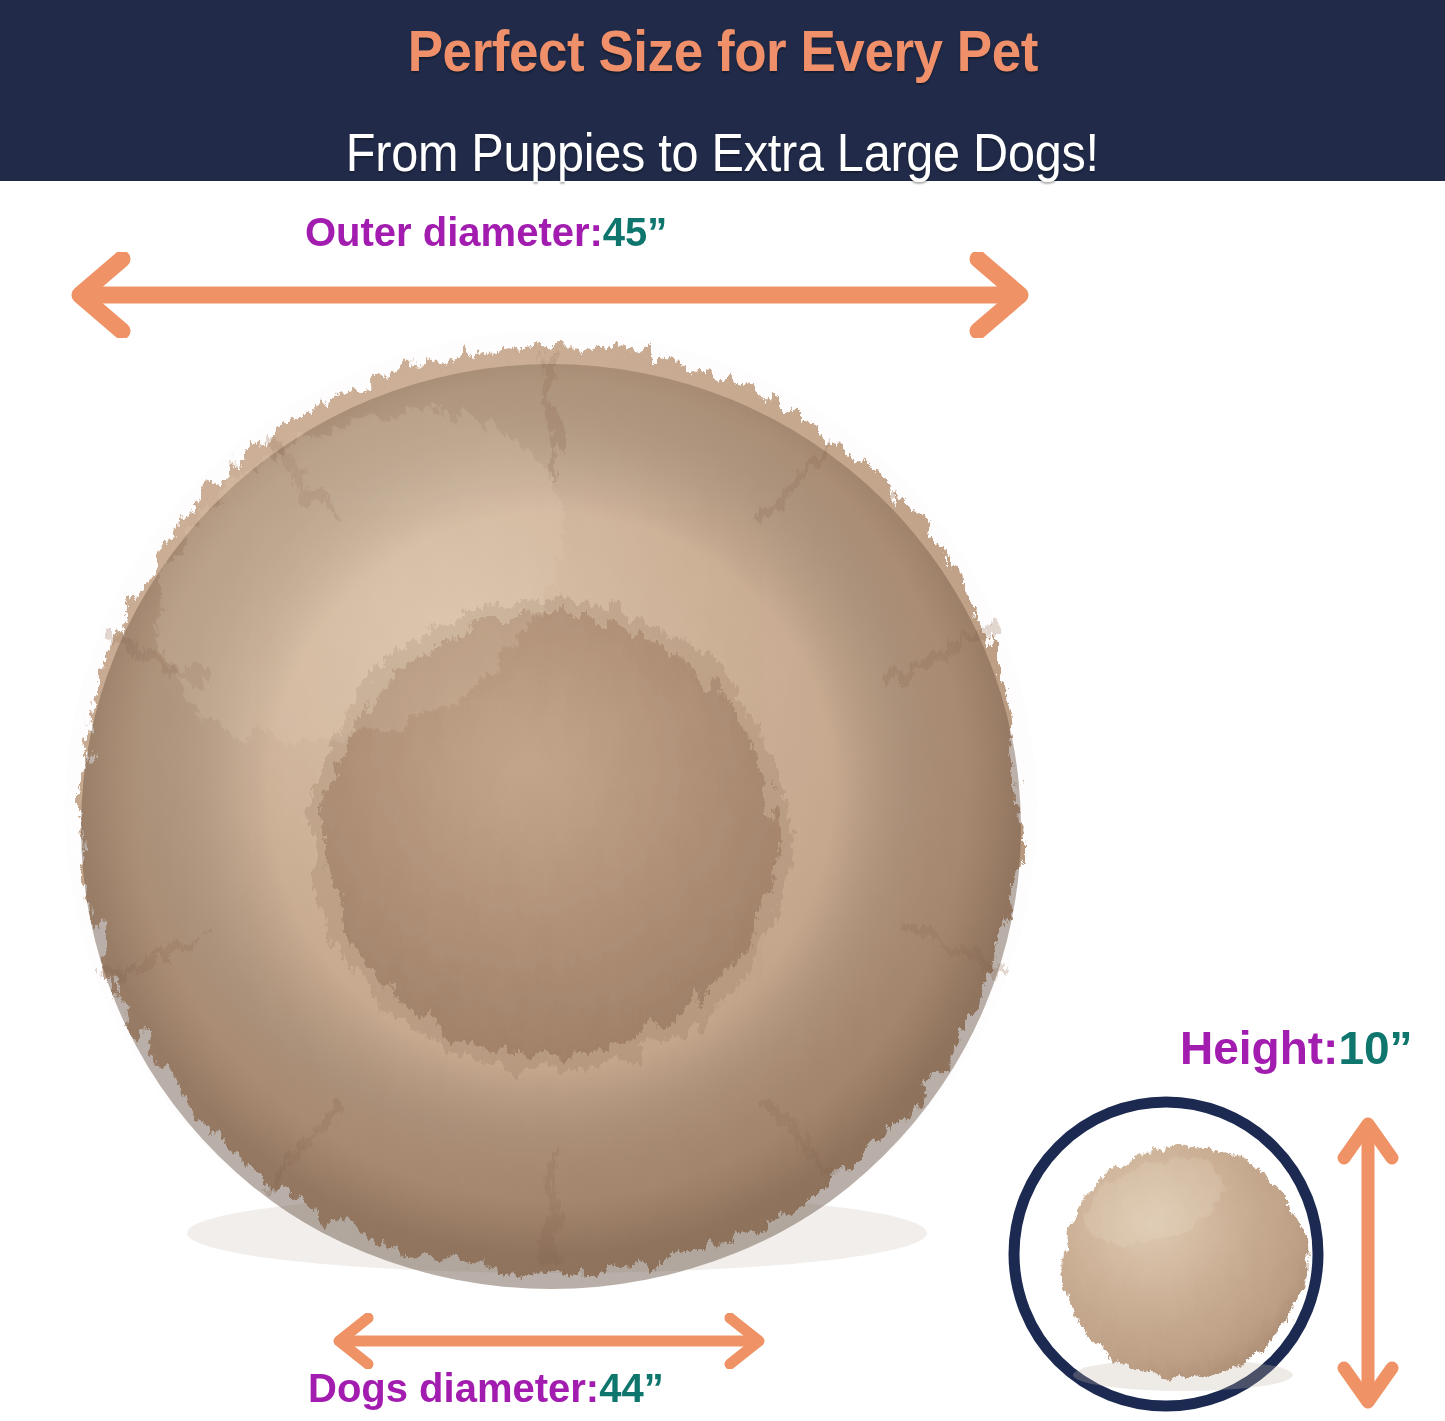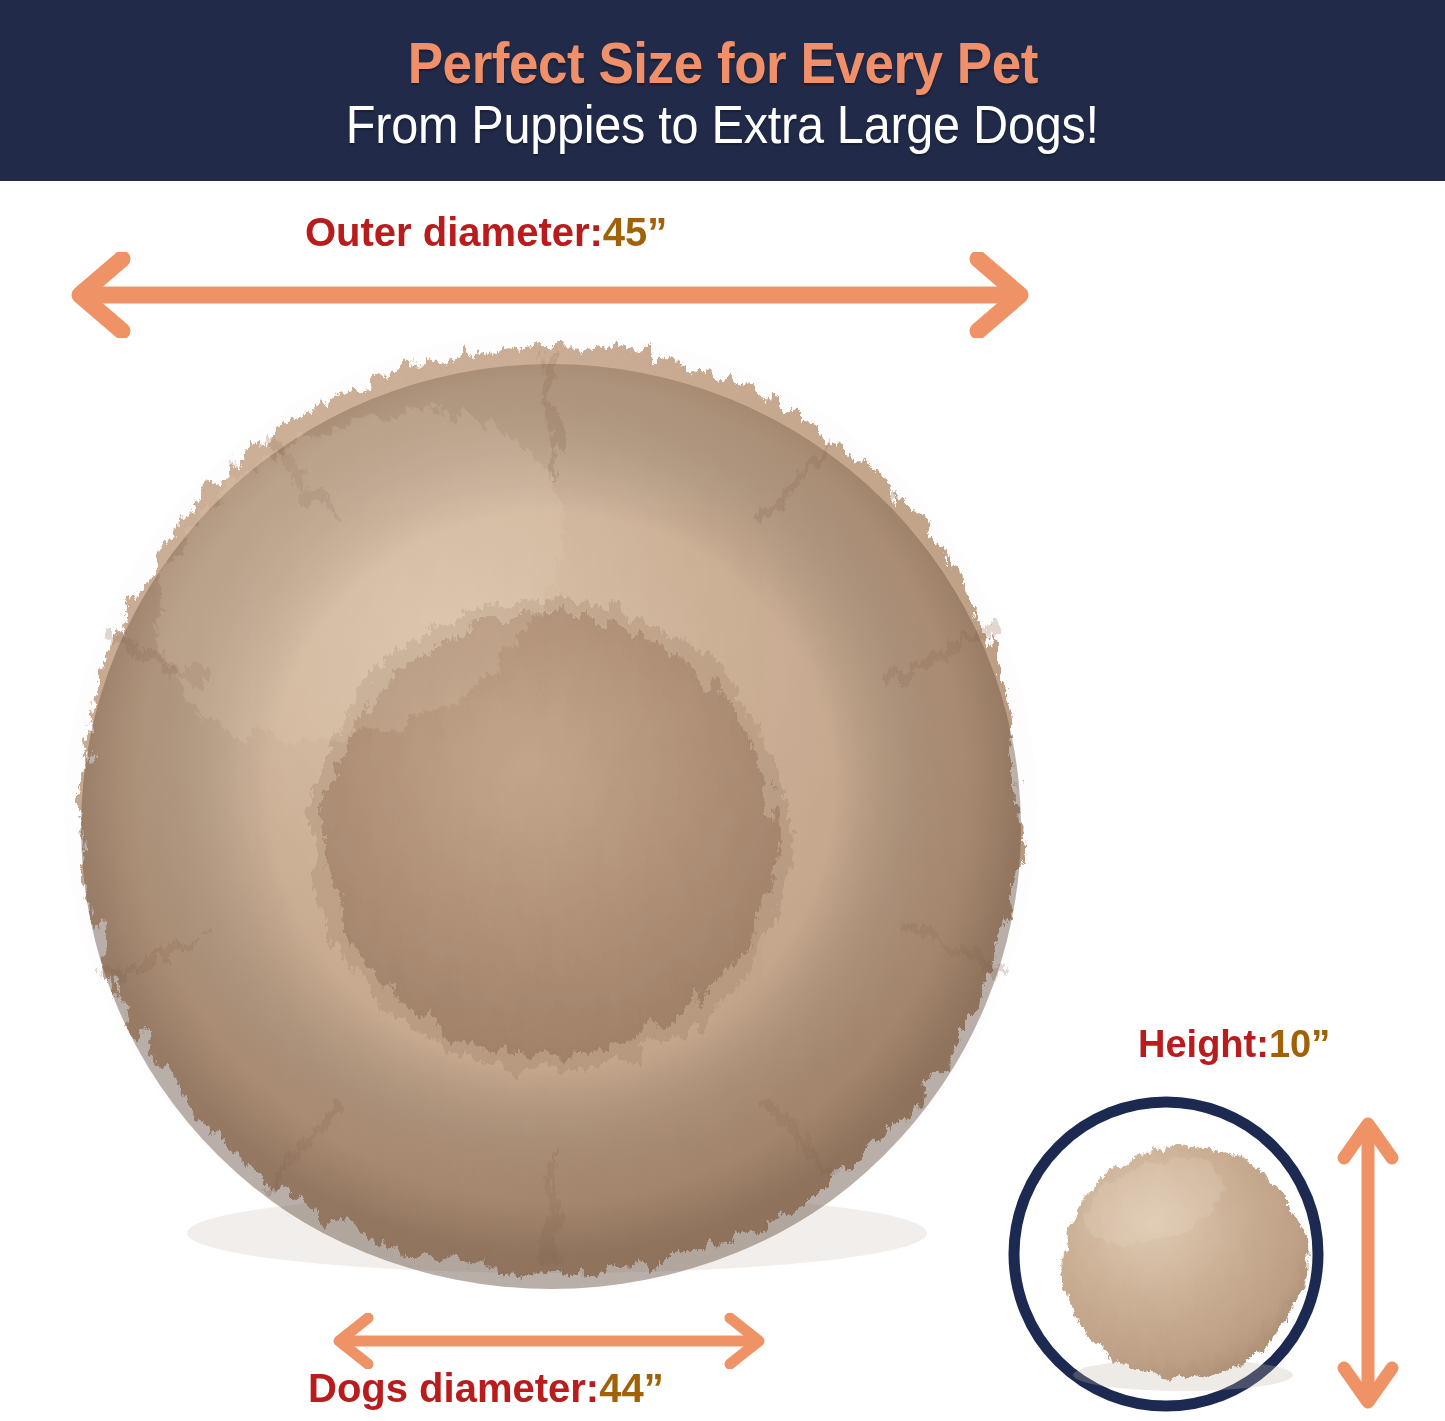--- a/index.html
+++ b/index.html
@@ -22,22 +22,22 @@
   #header-banner {
     position: absolute;
     left: 0;
     top: 0;
     width: 1445px;
     height: 181px;
     background: #212B49;
     display: flex;
     flex-direction: column;
     align-items: center;
-    justify-content: center;
-    padding-top: 6px;
+    justify-content: space-between;
+    padding-top: 22px;
     box-sizing: border-box;
   }
   #headline {
     font-size: 57px;
     font-weight: bold;
     color: #F0906A;
     letter-spacing: -0.5px;
     line-height: 1.02;
     transform: scaleX(0.93);
     white-space: nowrap;
@@ -56,35 +56,35 @@
   }
 
   
   .dim-label {
     position: absolute;
     font-size: 40px;
     font-weight: bold;
     white-space: nowrap;
     line-height: 1;
   }
-  .dim-label .lbl { color: #b91c1c; }
-  .dim-label .val { color: #a16207; font-weight: 600; }
+  .dim-label .lbl { color: #a21caf; }
+  .dim-label .val { color: #0f766e; font-weight: 600; }
 
   #outer-label {
     left: 305px;
     top: 212px;
   }
   #inner-label {
     left: 308px;
     top: 1368px;
   }
   #height-label {
-    left: 1138px;
+    left: 1180px;
     top: 1025px;
-    font-size: 38px;
+    font-size: 46px;
   }
 
   
   .arrow-svg { position: absolute; }
   #outer-arrow { left: 60px; top: 252px; }
   #inner-arrow { left: 325px; top: 1313px; }
   #height-arrow { left: 1335px; top: 1110px; }
 
   
   #bed-top-view {

